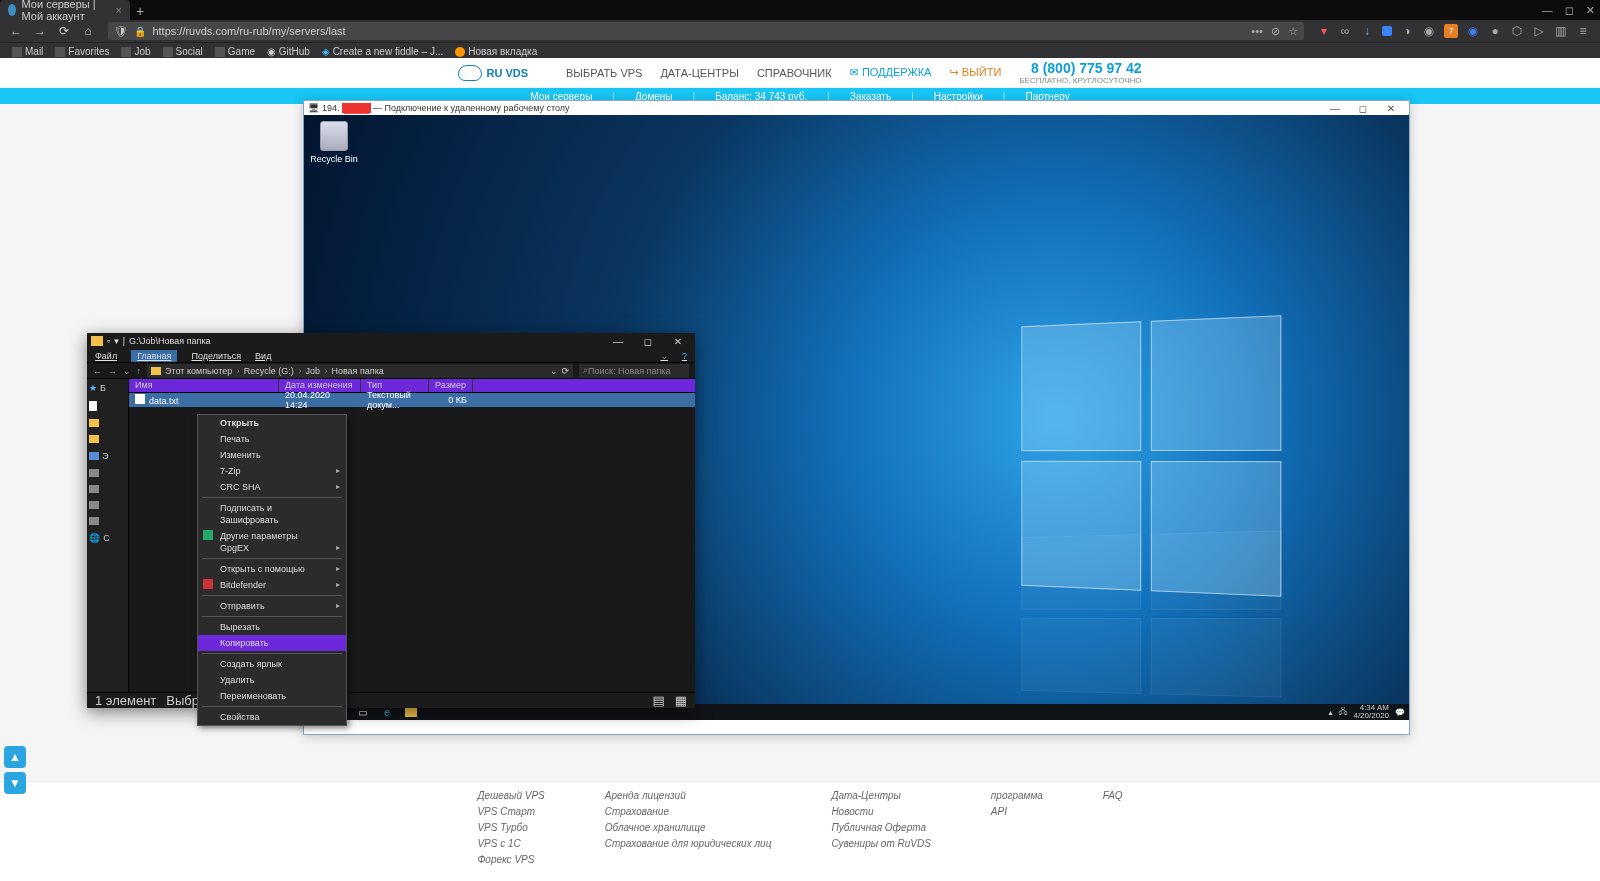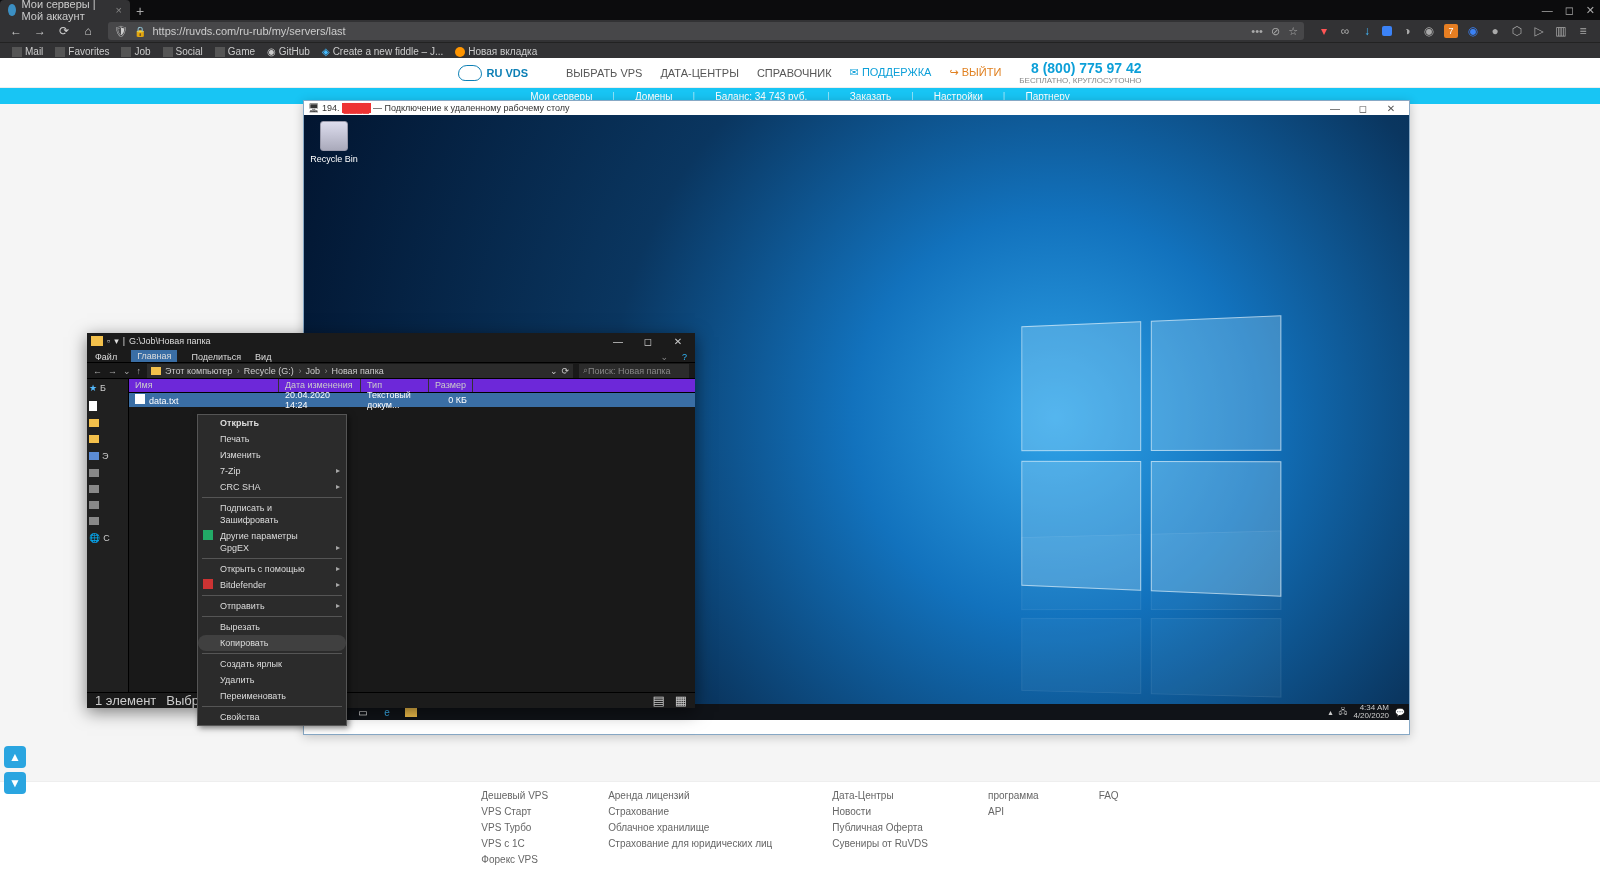--- a/index.html
+++ b/index.html
@@ -35,21 +35,21 @@
 .nav-link.sup { color: #0c9fd8; }
 .nav-link.exit { color: #e08020; }
 .phone { color: #0c9fd8; font-size: 14px; font-weight: 600; }
 .phone-sub { font-size: 8px; color: #888; }
 .subnav { height: 16px; background: #18c5f4; display: flex; align-items: center; justify-content: center; gap: 20px; font-size: 10px; color: #fff; padding-top: 1px; }
 .subnav .active { text-decoration: underline; }
 .subnav .sep { opacity: .6; }
 
 
 .footer-links { position: absolute; bottom: 0; left: 0; width: 100%; height: 100px; background: #fff; border-top: 1px solid #eee; display: flex; justify-content: center; gap: 60px; padding: 8px 0; font-size: 10px; color: #666; }
-.footer-col { display: flex; flex-direction: column; gap: 5px; }
+.footer-col { display: flex; flex-direction: column; gap: 5px; font-style: italic; }
 
 
 .rdp-window { position: absolute; left: 303px; top: 100px; width: 1107px; height: 635px; background: #fff; border: 1px solid #87a8c5; box-shadow: 0 2px 10px rgba(0,0,0,.2); }
 .rdp-title { height: 14px; background: #fff; display: flex; align-items: center; font-size: 9px; color: #333; padding: 0 4px; }
 .rdp-title .ico { width: 10px; height: 10px; margin-right: 4px; }
 .rdp-title .ip { background: #e33; color: #e33; padding: 0 2px; margin: 0 2px; }
 .rdp-title .spacer { flex: 1; }
 .rdp-title .wc { width: 28px; text-align: center; color: #555; font-size: 10px; }
 .rdp-desktop { position: relative; width: 100%; height: 605px; background: radial-gradient(circle at 68% 50%, #2fa3e8 0%, #1272bd 25%, #0a3660 55%, #021530 100%); overflow: hidden; }
 .win-logo { position: absolute; left: 64%; top: 34%; width: 270px; height: 270px; display: grid; grid-template-columns: 1fr 1fr; grid-template-rows: 1fr 1fr; gap: 10px; transform: perspective(900px) rotateY(-16deg); }
@@ -64,21 +64,21 @@
 .rdp-taskbar .ie { color: #3bb3f3; }
 .rdp-taskbar .exp { background: #f3c04b; width: 12px; height: 10px; }
 .rdp-taskbar .tray { margin-left: auto; color: #ccc; font-size: 8px; display: flex; gap: 6px; align-items: center; }
 
 
 .explorer { position: absolute; left: 87px; top: 333px; width: 608px; height: 375px; background: #202020; color: #ddd; box-shadow: 0 4px 16px rgba(0,0,0,.5); }
 .exp-title { height: 16px; background: #1b1b1b; display: flex; align-items: center; font-size: 9px; padding: 0 4px; gap: 4px; }
 .exp-title .fi { width: 12px; height: 10px; background: #f3c04b; }
 .exp-title .spacer { flex: 1; }
 .exp-title .wc { width: 26px; text-align: center; color: #ccc; font-size: 10px; }
-.exp-menu { height: 14px; background: #1b1b1b; display: flex; align-items: flex-end; font-size: 9px; padding: 0 8px; gap: 14px; color: #ddd; border-bottom: 1px solid #000; }
+.exp-menu { height: 14px; background: #1b1b1b; display: flex; align-items: center; font-size: 9px; padding: 0 8px; gap: 14px; color: #ddd; border-bottom: 1px solid #000; text-decoration: underline; }
 .exp-menu .hl { background: #3a6ea5; padding: 1px 6px; }
 .exp-addr { height: 16px; background: #191919; display: flex; align-items: center; padding: 0 6px; gap: 6px; font-size: 9px; border-bottom: 1px solid #000; }
 .exp-addr .nav { color: #aaa; }
 .exp-addr .path { flex: 1; background: #2b2b2b; height: 14px; display: flex; align-items: center; gap: 4px; padding: 0 4px; color: #ccc; }
 .exp-addr .crumb::after { content: " ›"; color: #888; margin-left: 2px; }
 .exp-addr .fi { width: 10px; height: 8px; background: #f3c04b; }
 .exp-addr .search { width: 110px; background: #2b2b2b; height: 14px; display: flex; align-items: center; padding: 0 4px; color: #888; }
 .exp-body { display: flex; height: 313px; }
 .exp-side { width: 42px; background: #202020; border-right: 1px solid #000; padding: 4px 2px; display: flex; flex-direction: column; gap: 8px; font-size: 9px; color: #ccc; overflow: hidden; }
 .exp-side .qi { display: flex; align-items: center; gap: 3px; }
@@ -95,21 +95,21 @@
 .exp-row { height: 14px; display: flex; font-size: 9px; align-items: center; background: #3a6ea5; color: #fff; }
 .exp-row div { padding: 0 6px; }
 .exp-row .fi { width: 10px; height: 10px; background: #fff; margin-right: 4px; display: inline-block; }
 .exp-status { height: 16px; background: #1b1b1b; font-size: 13px; color: #ccc; display: flex; align-items: center; padding: 0 8px; gap: 10px; border-top: 1px solid #000; }
 .exp-status .spacer { flex: 1; }
 
 
 .ctx { position: absolute; left: 197px; top: 414px; width: 150px; background: #2b2b2b; border: 1px solid #555; box-shadow: 2px 2px 6px rgba(0,0,0,.5); font-size: 9px; color: #ddd; z-index: 100; }
 .ctx .item { padding: 2px 18px 2px 22px; position: relative; line-height: 12px; }
 .ctx .item.bold { font-weight: 600; }
-.ctx .item.hl { background: #404040; border-radius: 8px; }
+.ctx .item.hl { background: #6d28d9; }
 .ctx .item.sub::after { content: "▸"; position: absolute; right: 6px; font-size: 8px; color: #aaa; }
 .ctx .sep { height: 1px; background: #555; margin: 2px 4px; }
 .ctx .item .lico { position: absolute; left: 5px; width: 10px; height: 10px; }
 .ctx .item .lico.g { background: #2a6; }
 .ctx .item .lico.r { background: #c33; }
 
 
 .side-btn { position: absolute; left: 4px; width: 22px; height: 22px; background: #2aa5e0; border-radius: 4px; color: #fff; display: flex; align-items: center; justify-content: center; font-size: 12px; }
 .side-up { top: 746px; }
 .side-down { top: 772px; }

